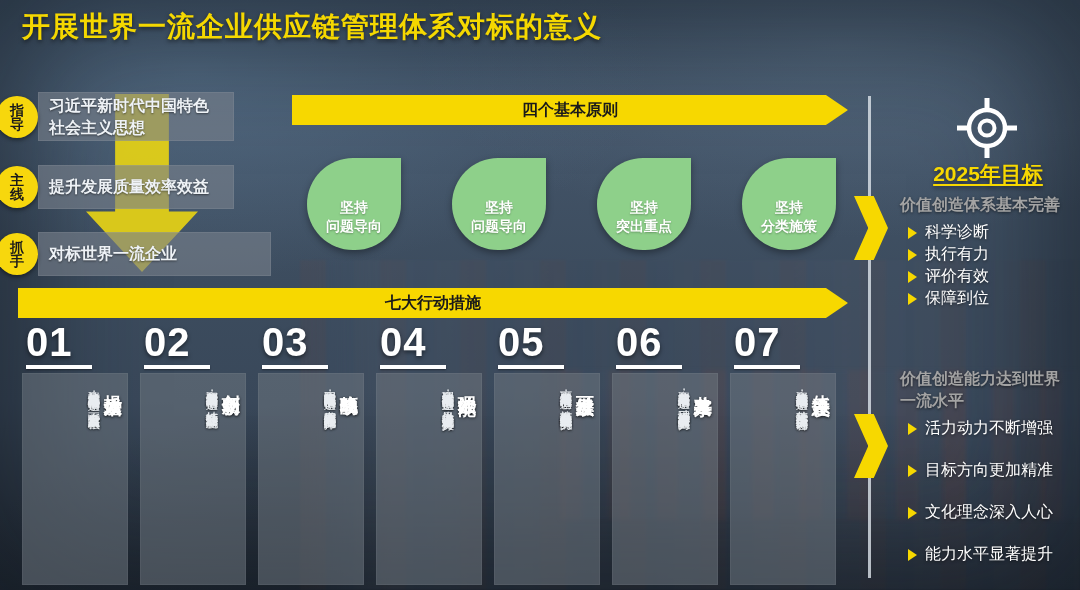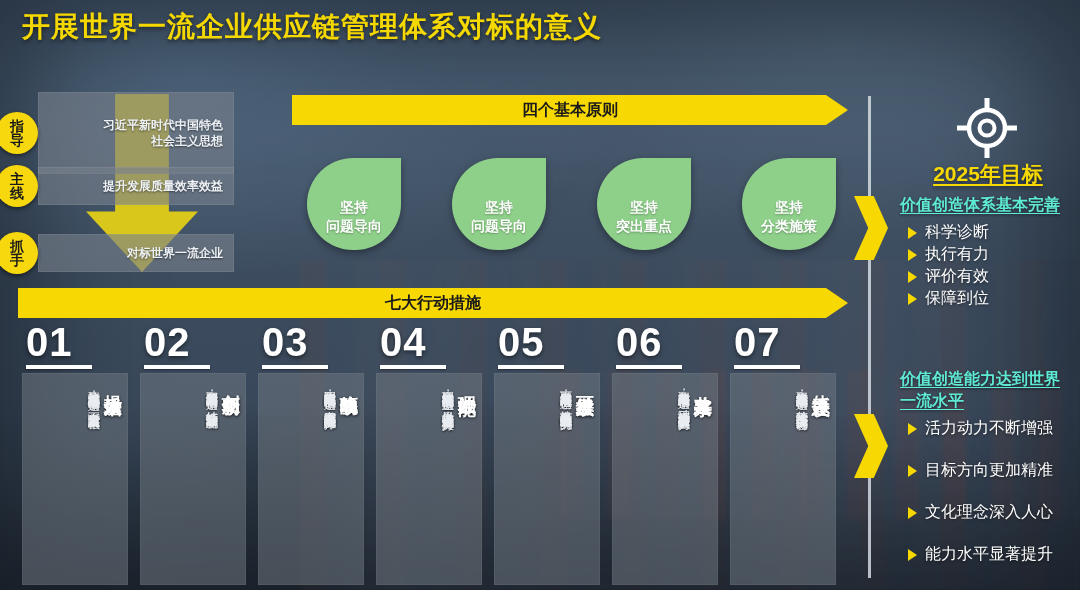--- a/index.html
+++ b/index.html
@@ -46,22 +46,22 @@
   #left-col { position:absolute; left:0; top:92px; width:250px; height:190px; }
   #left-arrow {
     position:absolute; left:86px; top:2px; width:112px; height:178px;
     background:#e2cf17;
     clip-path: polygon(26% 0%, 74% 0%, 74% 66%, 100% 66%, 50% 100%, 0% 66%, 26% 66%);
     opacity:.95;
   }
   .left-row { position:absolute; left:0; display:flex; align-items:center; }
   .left-bar {
     background:rgba(120,128,138,.62);
-    color:#eef2f6; font-size:12px; font-weight:bold;
-    padding:24px 10px; text-align:right; line-height:1.35;
+    color:#eef2f6; font-size:16px; font-weight:bold;
+    padding:2px 10px; text-align:left; line-height:1.35;
     text-shadow:0 1px 2px rgba(0,0,0,.5);
     border:1px solid rgba(255,255,255,.07);
   }
   .badge {
     width:42px; height:42px; border-radius:50%;
     background:#f7d70d; color:#1b1b1b;
     font-size:14px; font-weight:bold; line-height:1.0;
     display:flex; flex-direction:column; align-items:center; justify-content:center;
     box-shadow:0 2px 4px rgba(0,0,0,.45);
     position:relative; z-index:3; flex:none;
@@ -137,22 +137,22 @@
   #chevron-2 { left:854px; top:414px; }
 
   #target-icon { position:absolute; left:955px; top:96px; width:64px; height:64px; }
   #goal-year {
     position:absolute; left:898px; top:160px; width:180px;
     color:#f7d800; font-size:21px; font-weight:bold; text-align:center;
     text-decoration:underline; text-underline-offset:3px;
     text-shadow:0 2px 4px rgba(0,0,0,.5);
   }
   .rp-head {
-    position:absolute; color:#5eead4; font-size:16px; font-weight:bold;
-    text-decoration:underline; text-underline-offset:3px;
+    position:absolute; color:#a3a3a3; font-size:16px; font-weight:bold;
+    text-underline-offset:3px;
     line-height:1.35; text-shadow:0 1px 3px rgba(0,0,0,.55);
   }
   #rp-head-1 { left:900px; top:194px; width:176px; }
   #rp-head-2 { left:900px; top:368px; width:172px; }
   .rp-list { position:absolute; display:flex; flex-direction:column; }
   #rp-list-1 { left:908px; top:222px; gap:1px; }
   #rp-list-2 { left:908px; top:418px; gap:21px; }
   .rp-item { display:flex; align-items:center; gap:8px;
     color:#ffffff; font-size:16px; text-shadow:0 1px 3px rgba(0,0,0,.55); }
   .tri {
@@ -195,21 +195,21 @@
     <div class="left-bar" style="width:196px;padding-top:10px;padding-bottom:10px;">
       <span>提升发展质量效率效益</span>
     </div>
   </div>
 
   <div class="left-row" style="top:140px;">
     <div class="badge">
       <span>抓</span>
       <span>手</span>
     </div>
-    <div class="left-bar" style="width:196px;padding-top:10px;padding-bottom:10px;">
+    <div class="left-bar" style="width:233px;padding-top:10px;padding-bottom:10px;">
       <span>对标世界一流企业</span>
     </div>
   </div>
 </div>
 
 <div class="banner" id="banner-principles">
   <span>四个基本原则</span>
 </div>
 
 <div class="leaf" style="left:307px; top:158px;">

